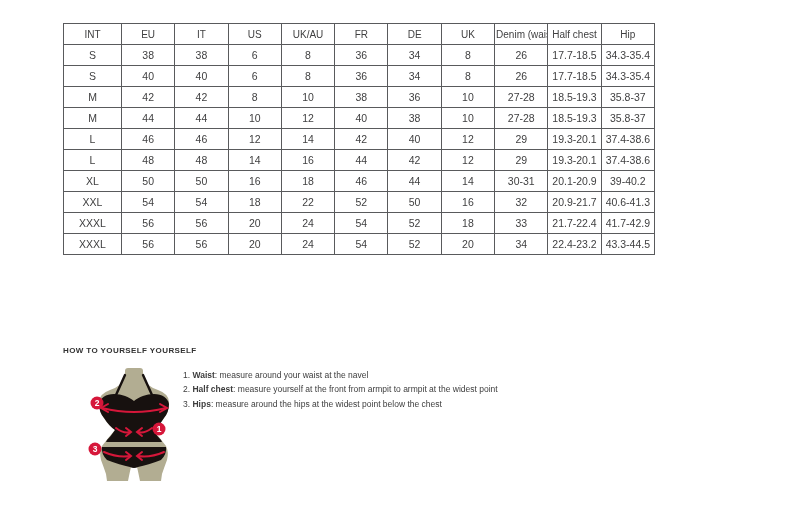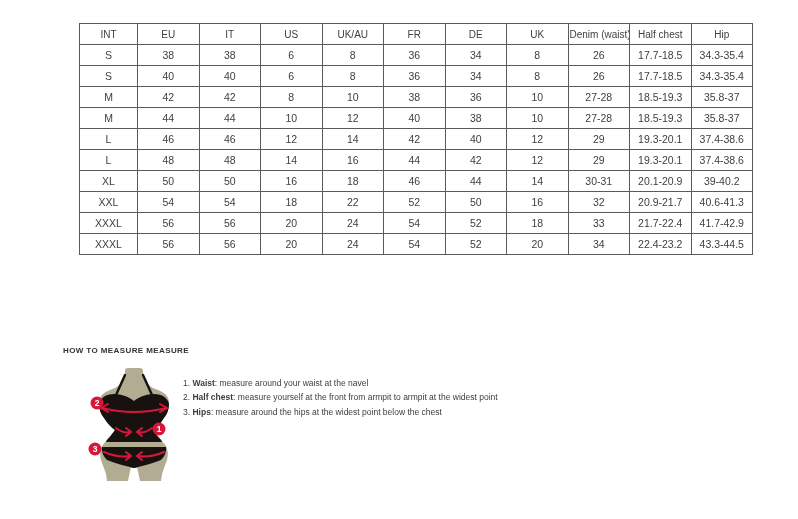--- a/index.html
+++ b/index.html
@@ -9,22 +9,22 @@
     --table-border:#595a5c;
     --text-main:#404041;
   }
   *{box-sizing:border-box;margin:0;padding:0;}
   html,body{background:#fff;}
   body{font-family:"Liberation Sans",sans-serif;color:var(--text-main);}
   .page{position:relative;width:798px;height:519px;background:#fff;overflow:hidden;}
 
   
   table.size-table{
-    position:absolute;left:63px;top:23px;width:674px;
-    border-collapse:collapse;table-layout:fixed;margin-left:16px;
+    position:absolute;left:63px;top:23px;width:592px;
+    border-collapse:collapse;table-layout:fixed;
   }
   .size-table col.first{width:58px;}
   .size-table th,.size-table td{
     border:1px solid var(--table-border);
     height:21px;
     font-size:10.5px;font-weight:400;color:var(--text-main);
     text-align:center;vertical-align:middle;
     white-space:nowrap;overflow:hidden;padding:0 1px;
   }
   .size-table th{font-size:10px;}
@@ -37,21 +37,21 @@
   .figure-wrap{position:absolute;left:78px;top:368px;width:112px;height:136px;}
   .figure-wrap svg{display:block;width:112px;height:136px;}
   .fig-body{fill:var(--body-olive);}
   .fig-garment{fill:var(--garment-black);}
   .fig-strap{stroke:var(--garment-black);stroke-width:2.4;fill:none;stroke-linecap:round;}
   .band{stroke:var(--accent-red);stroke-width:2;fill:none;stroke-linecap:round;}
   .marker-dot{fill:var(--accent-red);}
   .marker-num{fill:#fff;font-family:"Liberation Sans",sans-serif;font-size:8.5px;font-weight:700;text-anchor:middle;}
 
   ol.steps{
-    position:absolute;left:183px;top:376px;width:330px;
+    position:absolute;left:183px;top:368px;width:330px;
     list-style:none;
   }
   ol.steps li{
     font-size:8.5px;line-height:14.4px;color:#3d3d3d;white-space:nowrap;
   }
   ol.steps b{font-weight:700;}
 </style>
 </head>
 <body>
 
@@ -213,21 +213,21 @@
           <td>54</td>
           <td>52</td>
           <td>20</td>
           <td>34</td>
           <td>22.4-23.2</td>
           <td>43.3-44.5</td>
         </tr>
       </tbody>
   </table>
 
-  <h2 class="measure-heading">HOW TO MEASURE MEASURE</h2>
+  <h2 class="measure-heading">HOW TO YOURSELF YOURSELF</h2>
 
   <div class="figure-wrap">
     <svg viewBox="0 0 112 136" xmlns="http://www.w3.org/2000/svg">
 
       <g>
         <rect class="fig-body" x="47" y="0" width="18" height="13" rx="3"></rect>
         <path class="fig-body" d="
           M46,10
           Q44,18 32,22
           Q21,26 21,34

